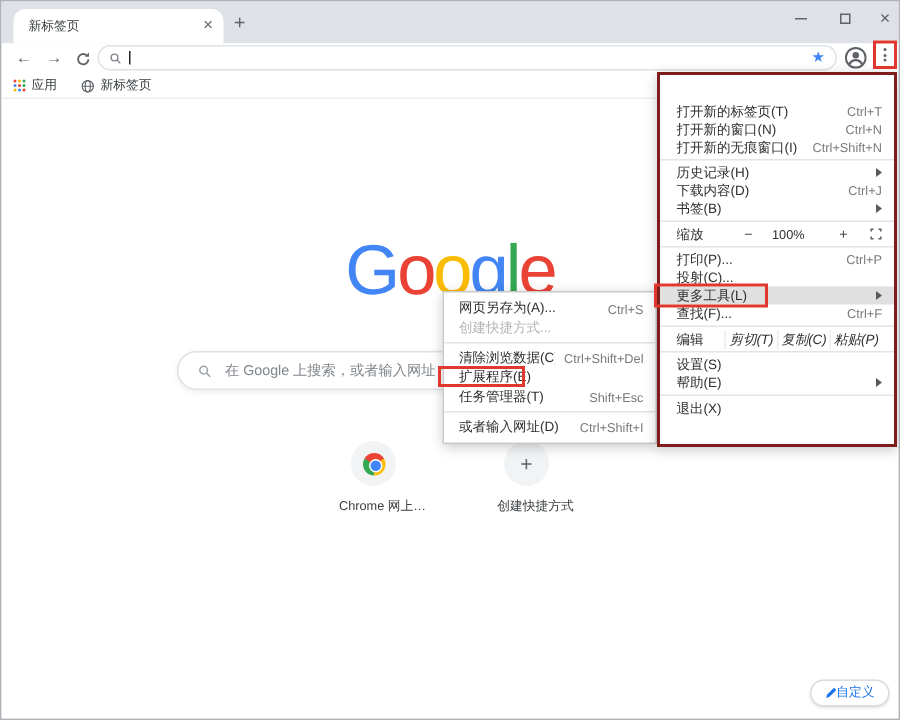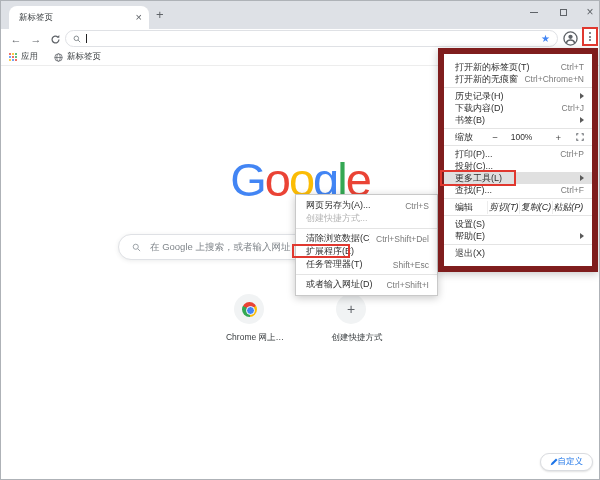--- a/index.html
+++ b/index.html
@@ -43,21 +43,21 @@
   .shortcuts { position: absolute; top: 228px; left: 0; width: 100%; display: flex; justify-content: center; gap: 26px; }
   .tile { width: 76px; display: flex; flex-direction: column; align-items: center; }
   .tile-circle { width: 30px; height: 30px; border-radius: 50%; background: #f1f3f4; display: flex; align-items: center; justify-content: center; }
   .tile-label { margin-top: 8px; font-size: 8.5px; color: #3c4043; white-space: nowrap; margin-left: 12px; }
   .chrome-ball { width: 15px; height: 15px; border-radius: 50%; background: conic-gradient(from -60deg, #ea4335 0 120deg, #fbbc05 0 240deg, #34a853 0 360deg); position: relative; }
   .chrome-ball::after { content: ""; position: absolute; left: 4px; top: 4px; width: 7px; height: 7px; border-radius: 50%; background: #4285f4; border: 1.5px solid #fff; }
   .plus-glyph { font-size: 14px; color: #5f6368; line-height: 1; }
   .customize { position: absolute; right: 6px; bottom: 8px; height: 18px; background: #fff; border: 1px solid #dadce0; border-radius: 9px; box-shadow: 0 1px 2px rgba(0,0,0,.12); display: flex; align-items: center; gap: 0; padding: 0 9px; font-size: 8.5px; color: #1a73e8; }
 
   
-  .menu { position: absolute; left: 437px; top: 47px; width: 160px; background: #fff; border: 6px solid #7f1d1d; box-shadow: 0 2px 8px rgba(0,0,0,.22); padding: 7px 0; z-index: 20; }
+  .menu { position: absolute; left: 437px; top: 47px; width: 160px; background: #fff; border: 2px solid #7f1d1d; box-shadow: 0 2px 8px rgba(0,0,0,.22); padding: 18px 0; z-index: 20; }
   .submenu { position: absolute; left: 294px; top: 193px; width: 143px; background: #fff; border: 1px solid #c9c9c9; box-shadow: 0 2px 8px rgba(0,0,0,.22); padding: 4px 0; z-index: 19; }
   .mrow { position: relative; height: 12px; display: flex; align-items: center; padding: 0 8px 0 11px; font-size: 9px; color: #2f2f2f; white-space: nowrap; }
   .submenu .mrow { height: 13px; padding: 0 8px 0 10px; }
   .mrow .lbl { flex: 1; overflow: hidden; }
   .mrow .sc { font-size: 8.5px; color: #7a7a7a; margin-left: 6px; }
   .mrow.highlight { background: #e0e0e0; }
   .mrow.disabled { color: #b5b5b5; }
   .sep { height: 1px; background: #e4e4e4; margin: 2px 0; }
   .submenu .sep { margin: 3px 0; }
   .arr { width: 0; height: 0; border-top: 3px solid transparent; border-bottom: 3px solid transparent; border-left: 4px solid #5a5a5a; margin-left: 4px; }
@@ -181,22 +181,26 @@
       <span>自定义</span>
     </div>
   </div>
 
   <div class="menu" id="main-menu">
       <div class="mrow">
         <span class="lbl">打开新的标签页(T)</span>
         <span class="sc">Ctrl+T</span>
       </div>
       <div class="mrow">
+        <span class="lbl">打开新的窗口(N)</span>
+        <span class="sc">Ctrl+N</span>
+      </div>
+      <div class="mrow">
         <span class="lbl">打开新的无痕窗口(I)</span>
-        <span class="sc">Ctrl+Chrome+N</span>
+        <span class="sc">Ctrl+Shift+N</span>
       </div>
       <div class="sep"></div>
       <div class="mrow">
         <span class="lbl">历史记录(H)</span>
         <span class="arr"></span>
       </div>
       <div class="mrow">
         <span class="lbl">下载内容(D)</span>
         <span class="sc">Ctrl+J</span>
       </div>

